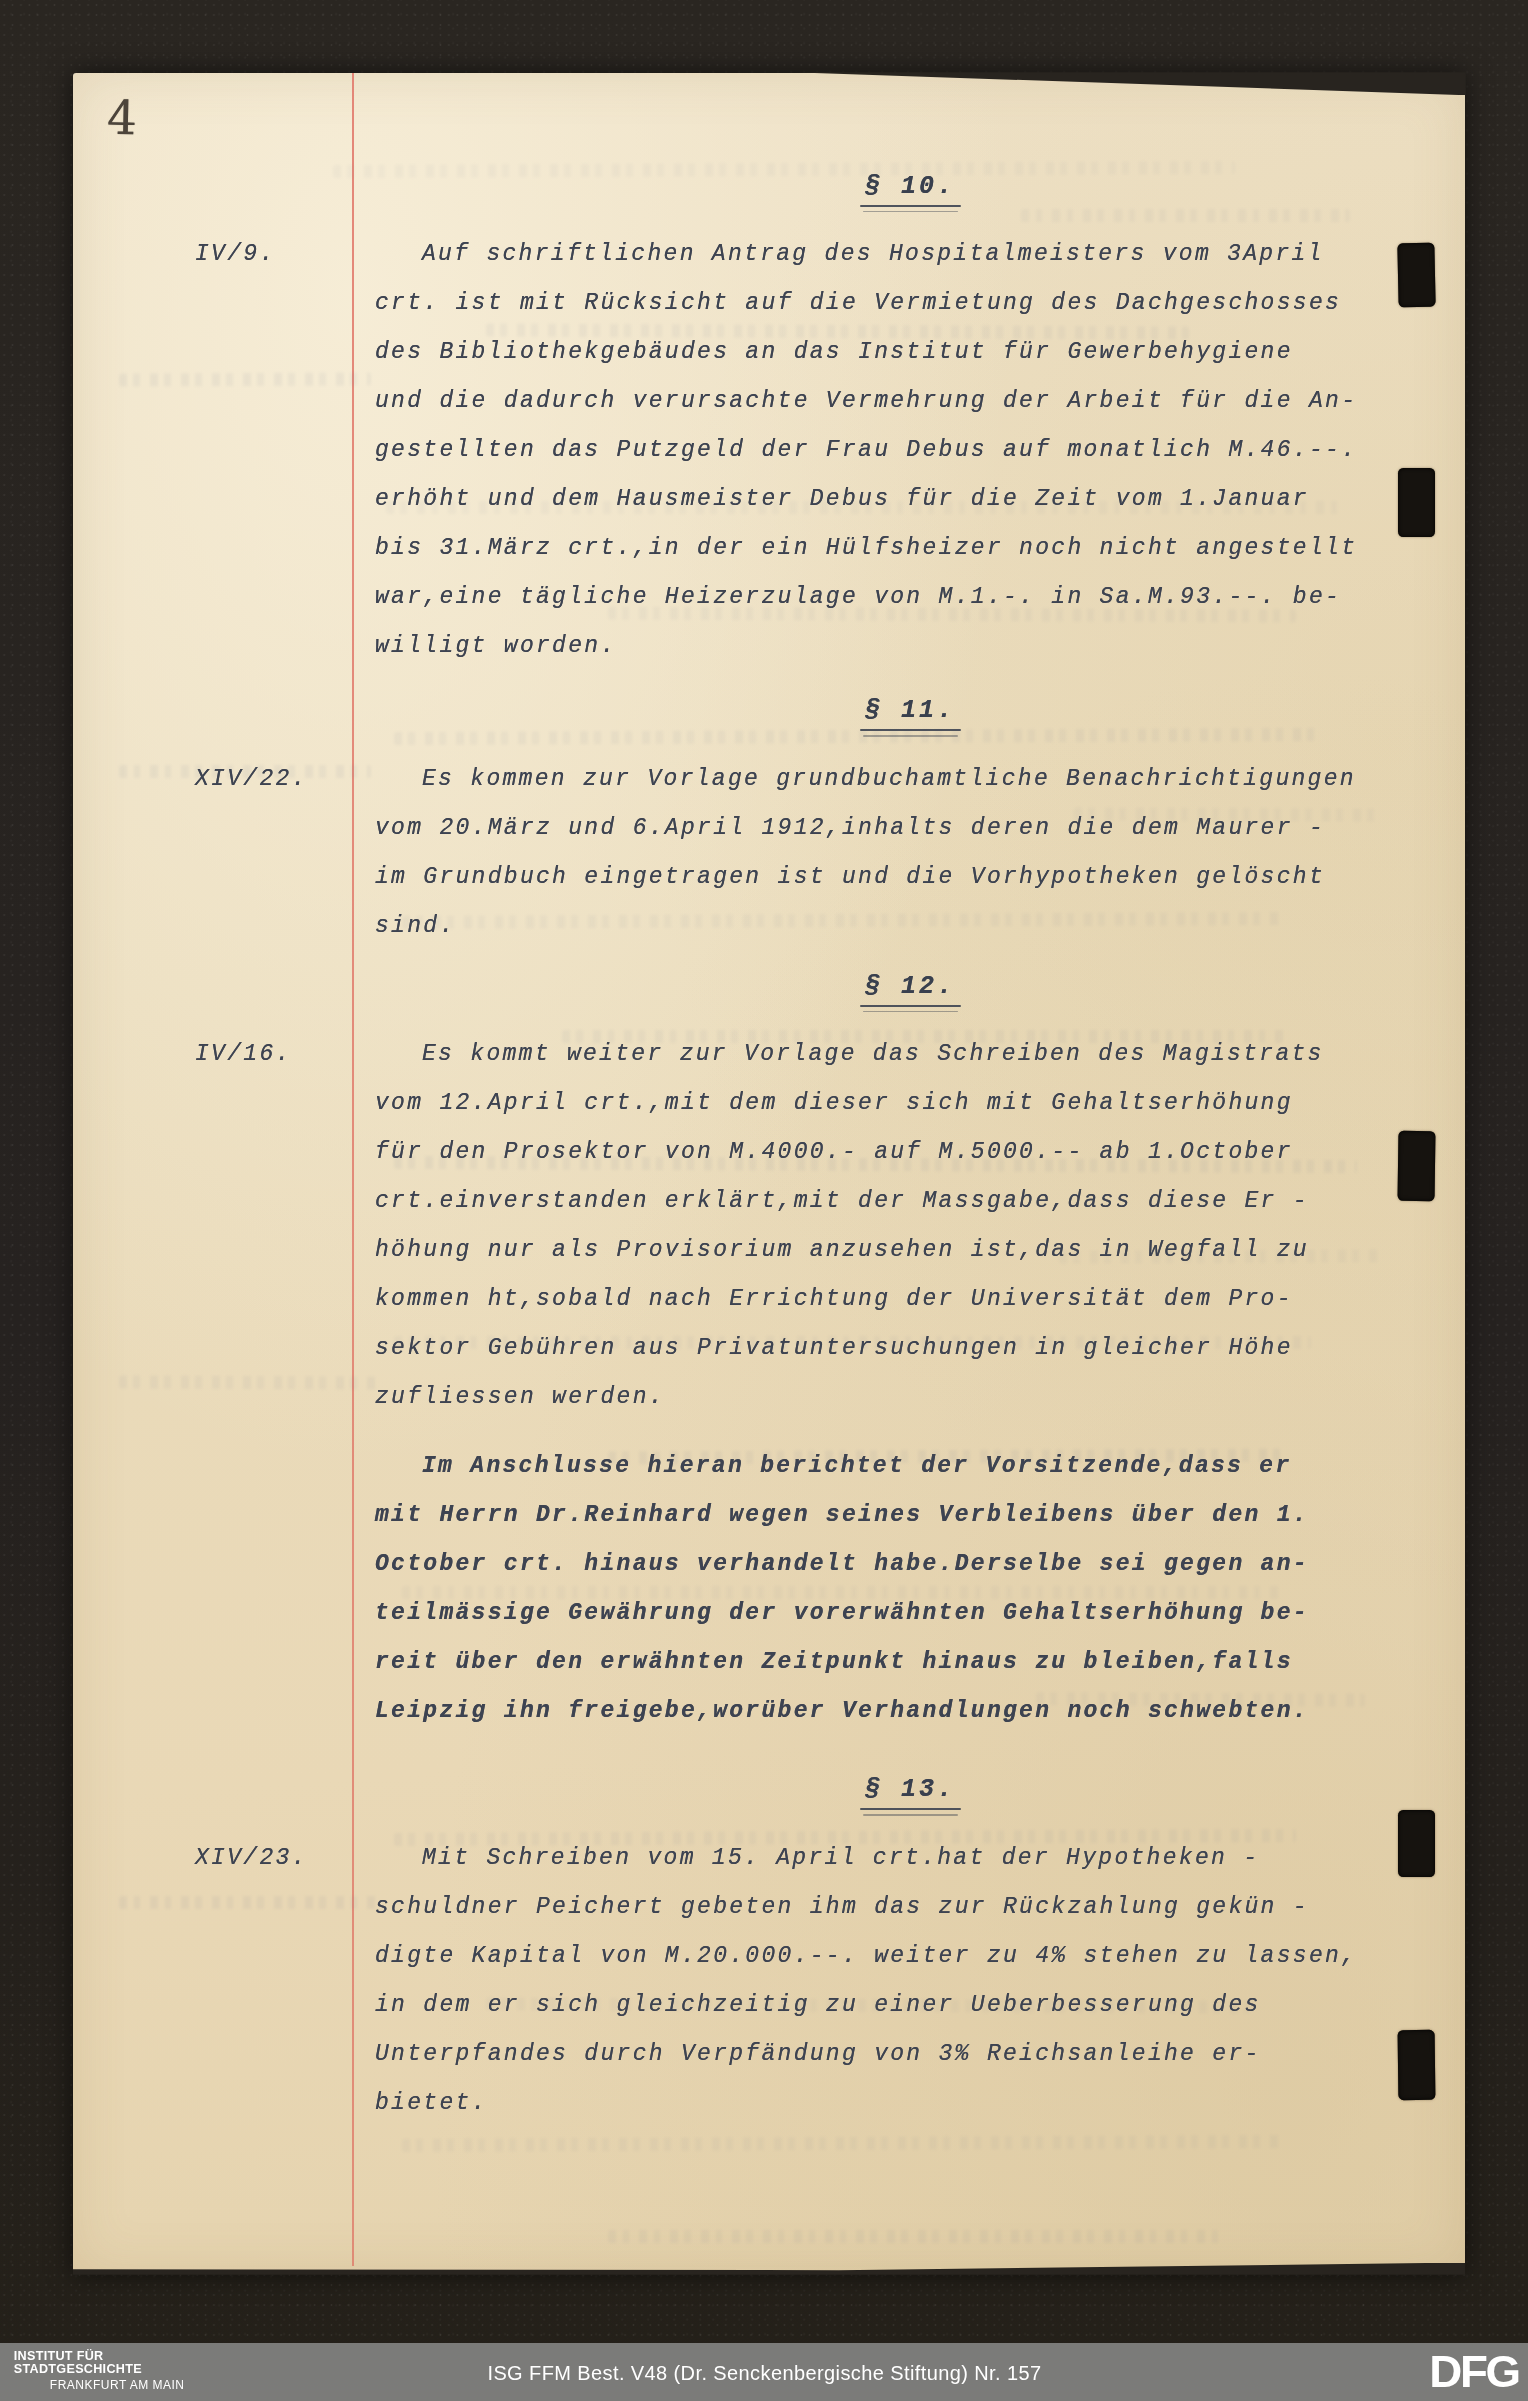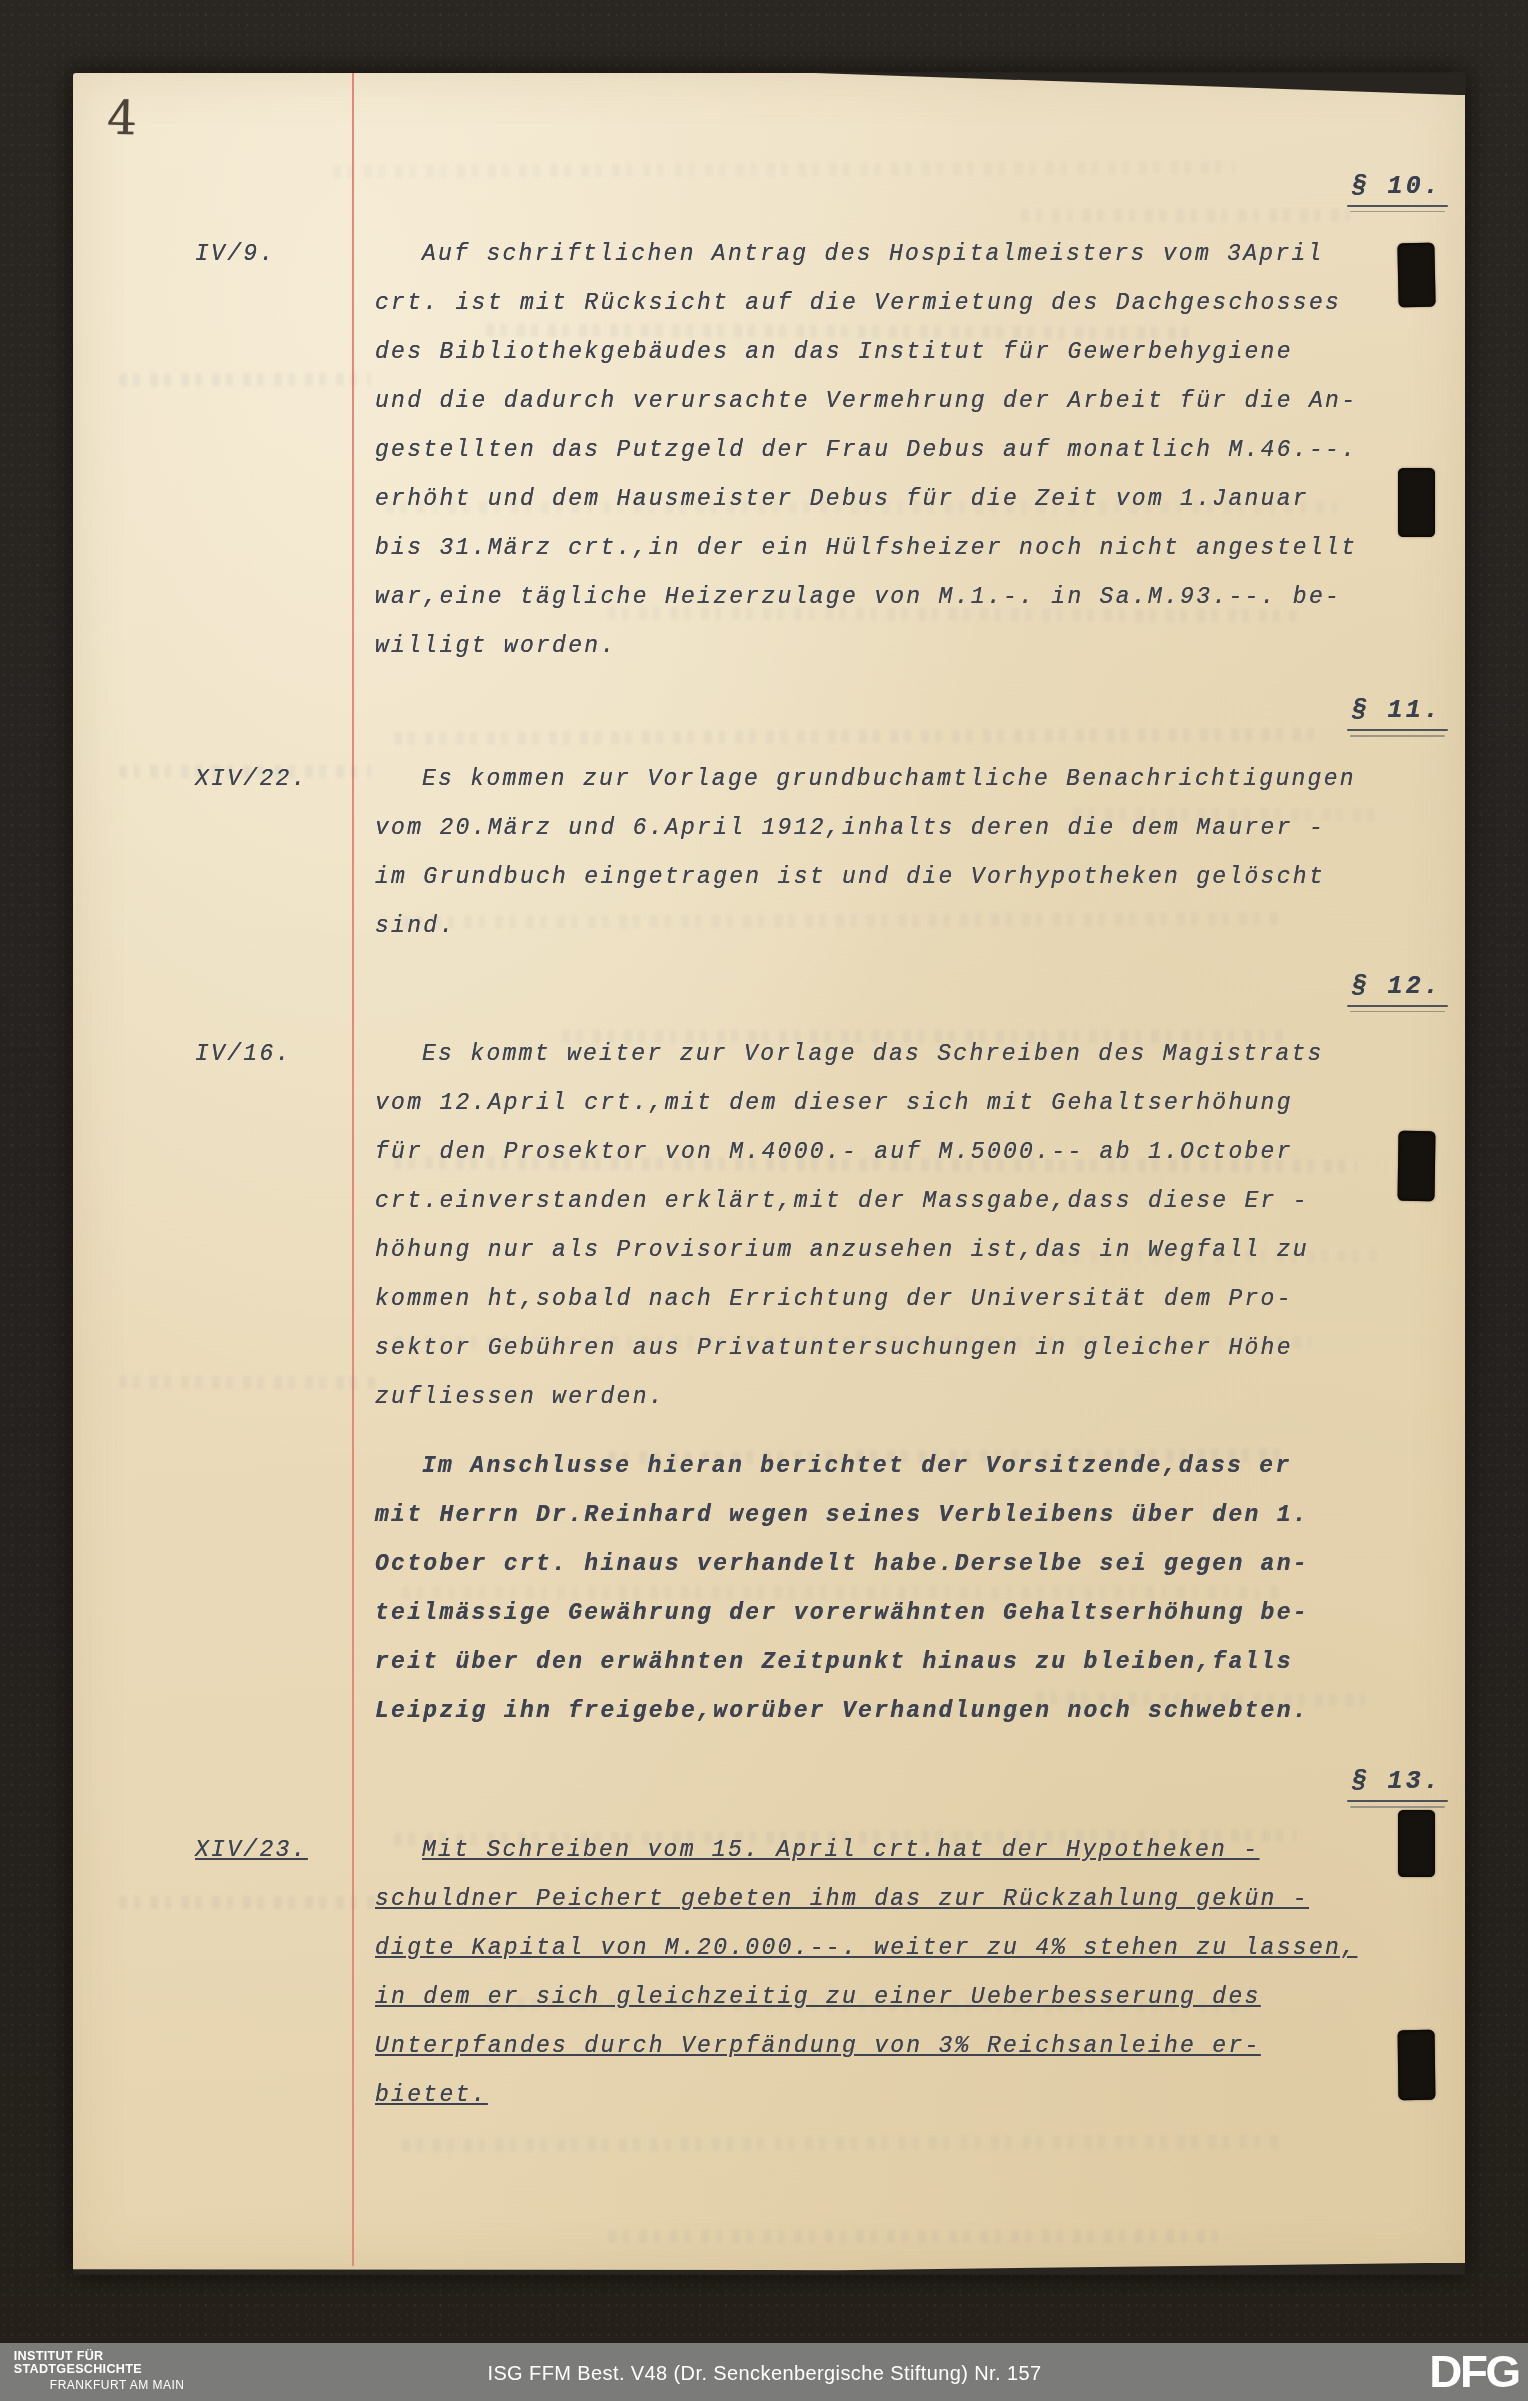--- a/index.html
+++ b/index.html
@@ -61,22 +61,22 @@
   .content{
     position:absolute;left:122px;top:99px;width:1253px;
     font-family:"Liberation Mono", monospace;
     font-style:italic;
     font-size:23px;color:#3d4351;letter-spacing:2.3px;
     text-shadow:0 0 0.5px rgba(61,67,81,.85);
   }
   .section{position:relative;}
   .section + .section{margin-top:25px;}
   .section.s2{margin-top:21.4px;}
-  .section.s3{margin-top:31px;text-decoration:underline;}
-  .head-row{height:43px;padding-left:180px;text-align:right;}
+  .section.s3{margin-top:39px;}
+  .head-row{height:43px;padding-left:180px;text-align:center;}
   .head-txt{
     display:inline-block;position:relative;
     font-weight:700;font-size:25px;letter-spacing:3.1px;color:#39404e;
     padding:0 6.1px 2.3px 3.1px;
   }
   .head-txt::after{
     content:"";position:absolute;left:-1.5px;right:0;bottom:-3.8px;height:2.3px;
     background:rgba(57,64,78,.88);border-radius:1.5px;
   }
   .head-txt::before{

